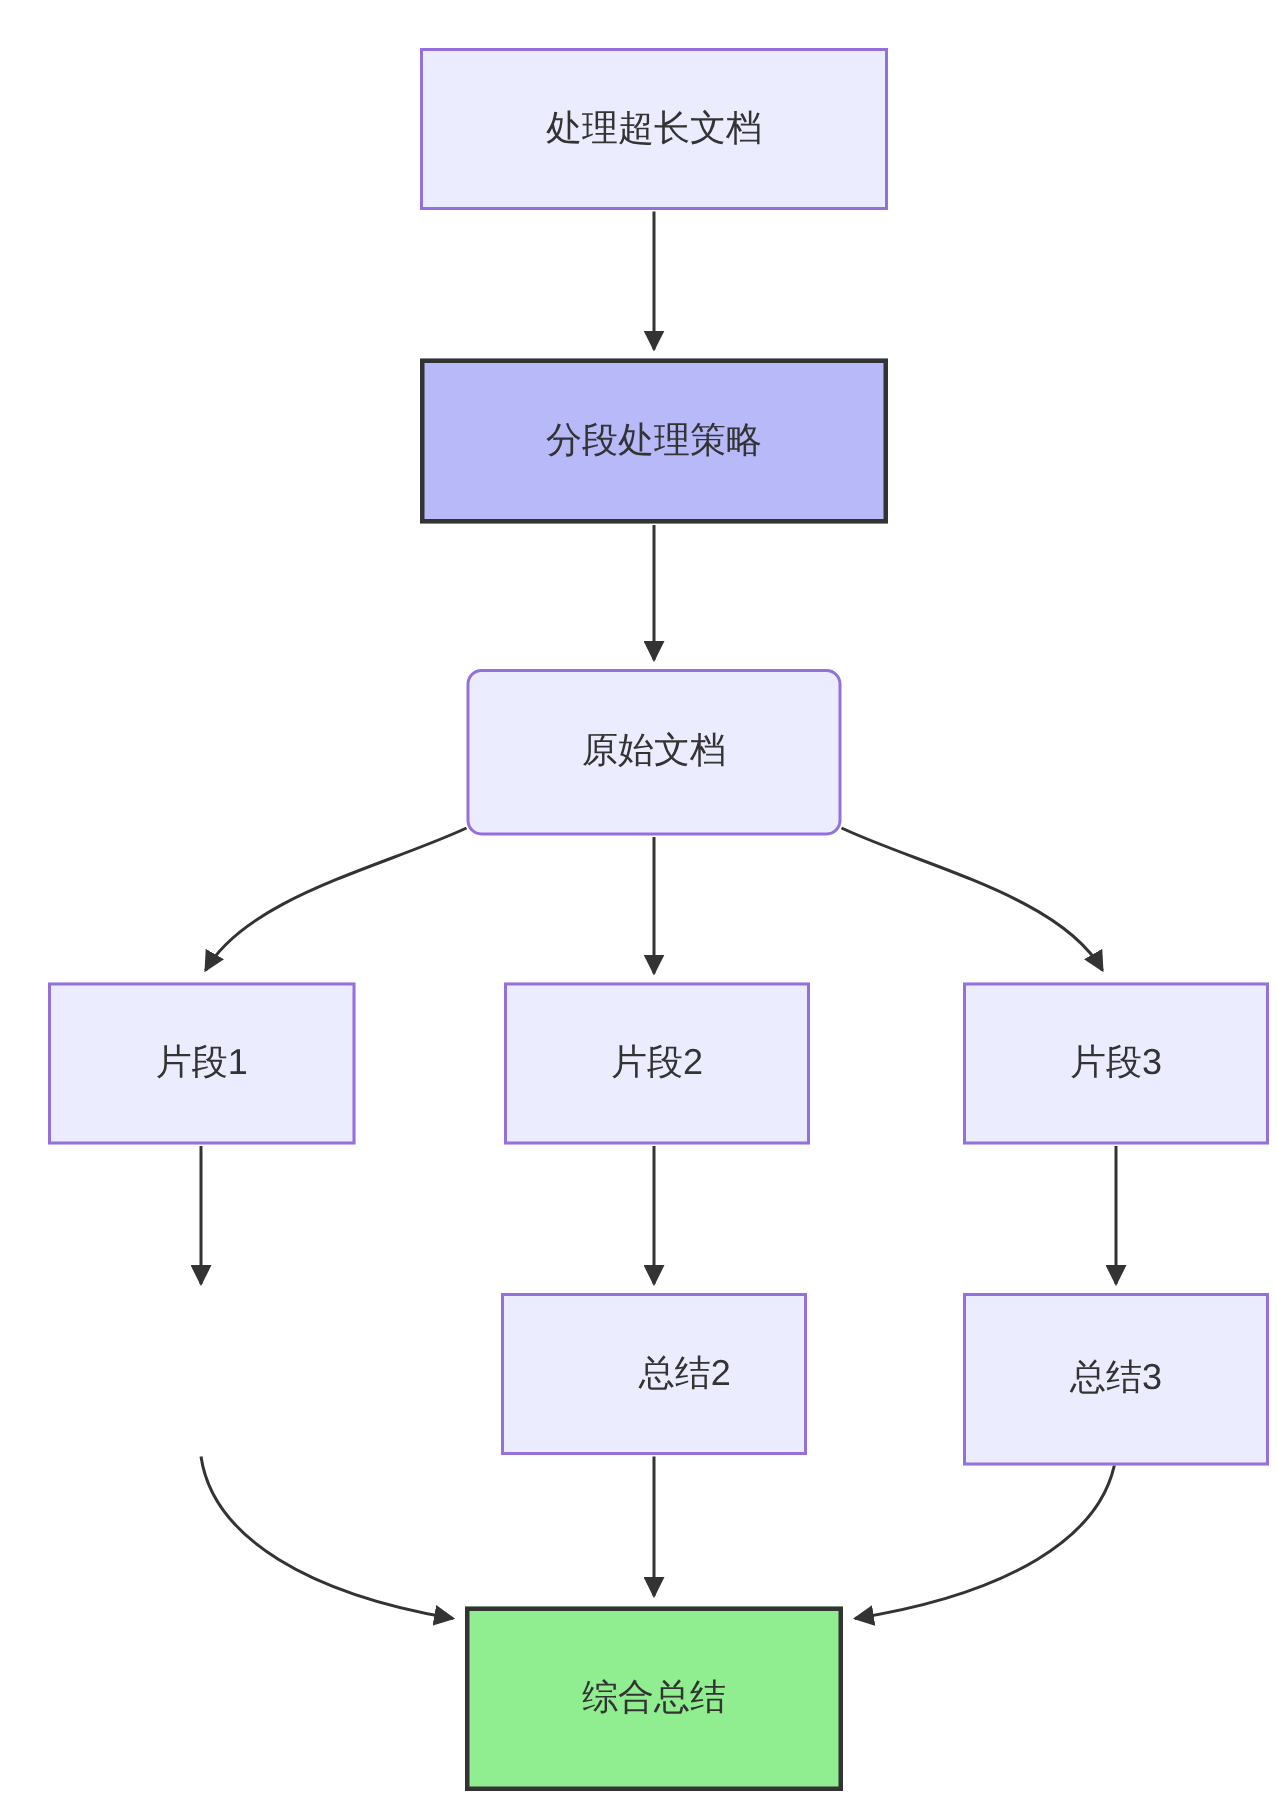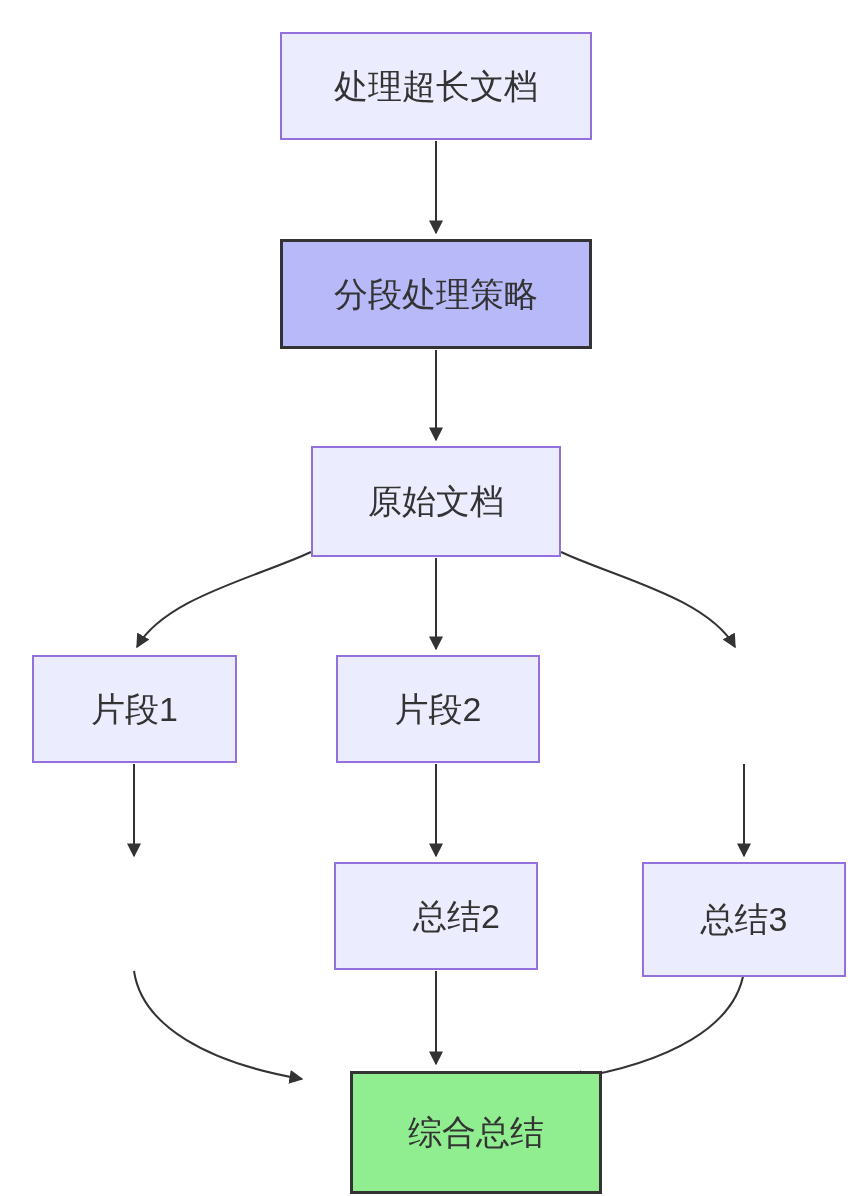--- a/index.html
+++ b/index.html
@@ -21,46 +21,46 @@
     top: 0;
     width: 852px;
     height: 1196px;
   }
   .node {
     position: absolute;
     box-sizing: border-box;
     display: flex;
     align-items: center;
     justify-content: center;
-    font-size: 34px;
+    font-size: 24px;
     color: #333333;
     background: #ECECFF;
     border: 2px solid #9370DB;
     text-align: center;
     line-height: 1.2;
   }
   .node.highlight {
     background: #B7B9F8;
     border: 3px solid #333333;
   }
   .node.result {
     background: #90EE90;
     border: 3px solid #333333;
   }
   
   #n-start    { left: 280px; top: 32px;   width: 312px; height: 108px; }
   #n-strategy { left: 280px; top: 239px;  width: 312px; height: 110px; }
-  #n-doc      { left: 311px; top: 446px;  width: 250px; height: 111px; }
+  #n-doc      { left: 311px; top: 446px;  width: 250px; height: 111px; border-radius: 10px; }
   #n-frag1    { left: 32px;  top: 655px;  width: 205px; height: 108px; align-items: center; }
   #n-frag2    { left: 336px; top: 655px;  width: 204px; height: 108px; }
   #n-frag3    { left: 642px; top: 655px;  width: 204px; height: 108px; }
   #n-sum1     { left: 32px;  top: 862px;  width: 205px; height: 108px; }
   #n-sum2     { left: 334px; top: 862px;  width: 204px; height: 108px; padding-left: 41px; }
   #n-sum3     { left: 642px; top: 862px;  width: 204px; height: 115px; }
-  #n-final    { left: 310px; top: 1071px; width: 252px; height: 123px; margin-left: 40px; }
+  #n-final    { left: 310px; top: 1071px; width: 252px; height: 123px; }
 
   .edge {
     fill: none;
     stroke: #333333;
     stroke-width: 2px;
   }
 </style>
 </head>
 <body>
 
@@ -98,20 +98,23 @@
   </div>
 
   <div id="n-frag1" class="node">
     <span>片段1</span>
   </div>
 
   <div id="n-frag2" class="node">
     <span>片段2</span>
   </div>
 
+  <div id="n-frag3" class="node">
+    <span>片段3</span>
+  </div>
 
 
   <div id="n-sum2" class="node">
     <span>总结2</span>
   </div>
 
   <div id="n-sum3" class="node">
     <span>总结3</span>
   </div>
 

